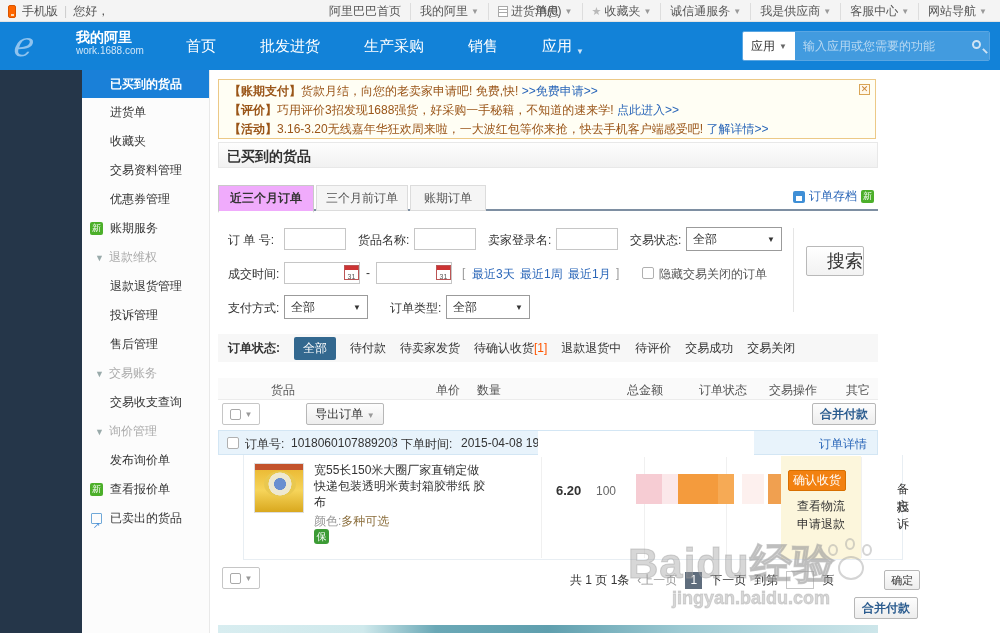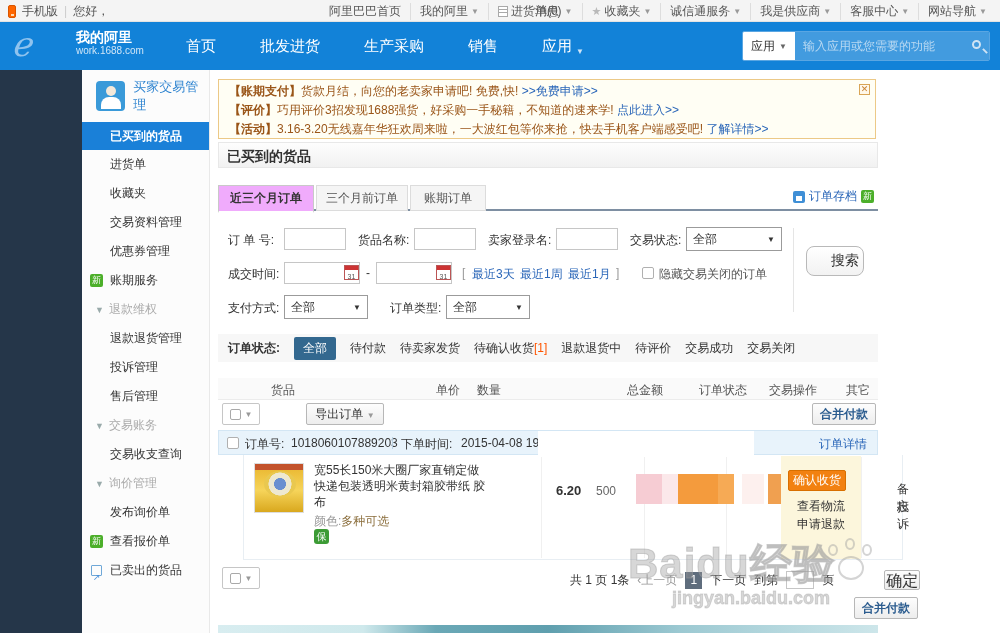--- a/index.html
+++ b/index.html
@@ -93,21 +93,21 @@
   .sel { position:absolute; height:24px; border:1px solid #9b9b9b; background:#fff; font-size:12px; color:#333;
     display:flex; align-items:center; justify-content:space-between; padding:0 6px; cursor:pointer; }
   .sel .caret { color:#333; }
   .cal { position:absolute; width:15px; height:15px; border:1px solid #b55; background:
     linear-gradient(#c33 0 4px, #fff 4px); font-size:7px; color:#555; text-align:center; line-height:22px; cursor:pointer; }
   .qlink { color:#2a66b8; cursor:pointer; }
   .brk { color:#999; }
   .chk { position:absolute; width:12px; height:12px; border:1px solid #b0b0b0; background:#fff; border-radius:2px; cursor:pointer; }
   .fdivider { position:absolute; left:575px; top:14px; height:84px; border-left:1px solid #e5e5e5; }
   .search-btn { position:absolute; left:588px; top:32px; width:58px; height:30px; background:linear-gradient(#fff,#f2f2f2);
-    border:1px solid #b9b9b9; border-radius:8px; font-size:14px; color:#333; cursor:pointer;padding-left:20px; }
+    border:1px solid #b9b9b9; border-radius:2px; font-size:18px; color:#333; cursor:pointer;padding-left:20px; }
 
   
   .statusbar { position:absolute; left:218px; top:334px; width:660px; height:28px; background:#f7f7f7;
     display:flex; align-items:center; font-size:12px; color:#333; padding-left:10px; gap:14px; }
   .statusbar .slabel { font-weight:bold; }
   .spill { cursor:pointer; white-space:nowrap; }
   .spill.active { background:#33688f; color:#fff; padding:3px 9px; border-radius:2px; }
   .scount { color:#f50; }
 
   
@@ -155,21 +155,21 @@
   .op-link { position:absolute; left:0; width:80px; text-align:center; color:#333; cursor:pointer; }
   .other-link { position:absolute; left:617px; width:43px; color:#333; cursor:pointer;padding-left:36px; }
 
   
   .bottom-dd { position:absolute; left:222px; top:567px; }
   .pager { position:absolute; left:570px; top:570px; font-size:12px; color:#333; display:flex; align-items:center; gap:8px; }
   .pg-prev { color:#999; }
   .pg-cur { display:inline-block; width:17px; height:17px; background:#5f6d7d; color:#fff; text-align:center; line-height:17px; }
   .pg-next { color:#333; cursor:pointer; }
   .pg-input { width:28px; height:18px; border:1px solid #c6c6c6; font-size:12px; padding:0 2px; outline:none; }
-  .pg-ok { width:36px; height:20px; font-size:16px; }
+  .pg-ok { width:36px; height:20px; font-size:11px; }
   .merge-bottom { position:absolute; left:812px; top:597px; width:64px; height:22px; color:#2b5c8f; font-weight:bold; }
 
   .teal-strip { position:absolute; left:218px; top:625px; width:660px; height:8px;
     background:linear-gradient(90deg,#d8edf0 0%,#cfe9ec 22%,#6aa8b6 33%,#5f9fae 50%,#9cc9d2 70%,#cde6ea 100%); }
 
   
   .wm { position:absolute; pointer-events:none; z-index:50; color:rgba(150,150,150,.38);
     -webkit-text-stroke:1px rgba(160,160,160,.45); font-weight:bold; }
   .wm1 { left:628px; top:536px; font-size:42px; letter-spacing:1px; }
   .wm2 { left:672px; top:588px; font-size:18px; -webkit-text-stroke:0.8px rgba(160,160,160,.4); }
@@ -259,24 +259,20 @@
           <span>应用</span>
           <span class="caret">▼</span>
         </span>
       <input class="nav-input" placeholder="输入应用或您需要的功能" style="">
       <span class="mag"></span>
     </div>
   </div>
 
   <div class="side-dark"></div>
   <div class="side-panel">
-    <div class="side-head">
-      <span class="avatar"></span>
-      <span class="lbl">买家交易管理</span>
-    </div>
     <div class="s-item active">已买到的货品</div>
     <div class="s-item">进货单</div>
     <div class="s-item">收藏夹</div>
     <div class="s-item">交易资料管理</div>
     <div class="s-item">优惠券管理</div>
     <div class="s-item s-badged">
       <span class="nbadge">新</span>
       <span>账期服务</span>
     </div>
     <div class="s-group">
@@ -425,21 +421,21 @@
       <span class="strip"></span>
       <span class="roll"></span>
     </span>
     <span class="ptitle2">宽55长150米大圈厂家直销定做快递包装透明米黄封箱胶带纸 胶布</span>
     <span class="pcolor">
       <span class="k">颜色:</span><span class="v">多种可选</span>
     </span>
     <span class="pbadge">保</span>
 
     <span class="uprice">6.20</span>
-    <span class="qty">500</span>
+    <span class="qty">100</span>
 
     <span class="redact" style="left:392px;width:26px;background:#f6ccd3"></span>
     <span class="redact" style="left:418px;width:16px;background:#fbe8ea"></span>
     <span class="redact" style="left:434px;width:40px;background:#f49b3d"></span>
     <span class="redact" style="left:474px;width:16px;background:#f6aa55"></span>
     <span class="redact" style="left:498px;width:22px;background:#fdf0ee"></span>
     <span class="redact" style="left:524px;width:13px;background:#f0a050"></span>
 
     <span class="ops-col">
       <button class="confirm-btn">确认收货</button>

